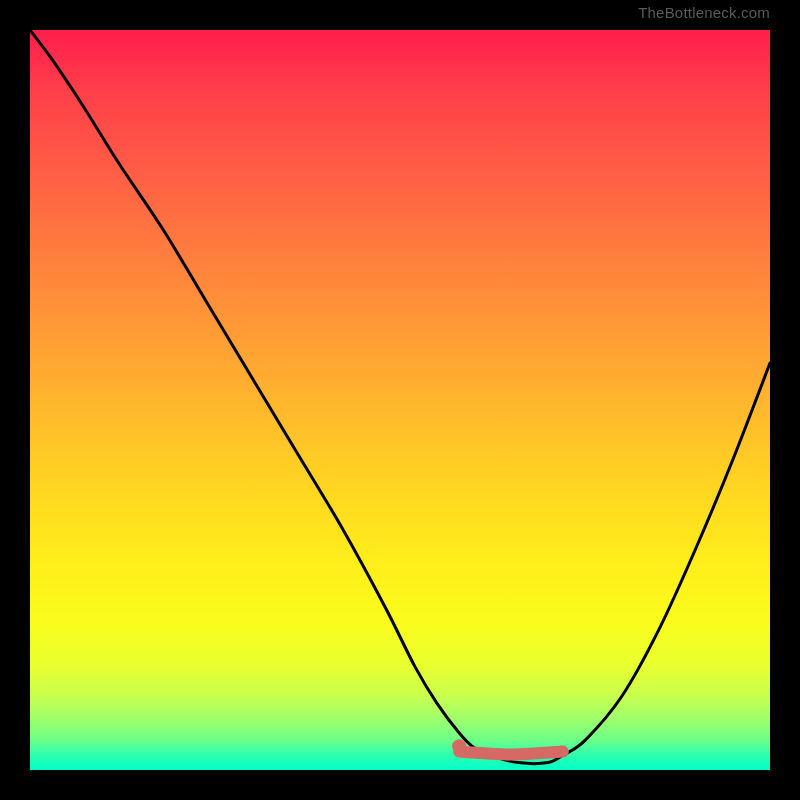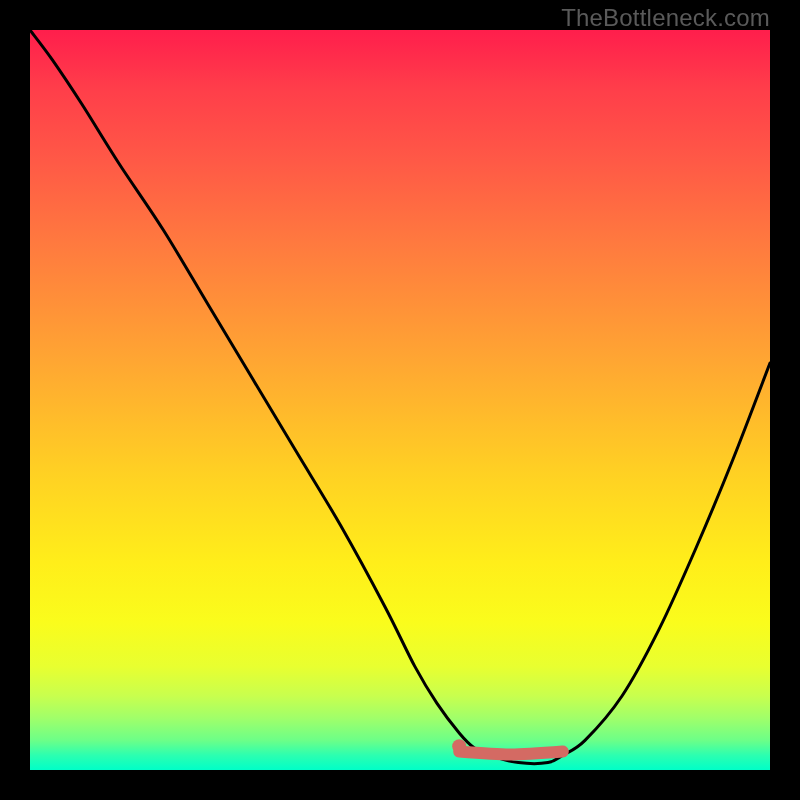--- a/index.html
+++ b/index.html
@@ -45,21 +45,21 @@
     left: 0;
     top: 0;
     width: 740px;
     height: 740px;
   }
   .watermark {
     position: absolute;
     top: 4px;
     right: 30px;
     color: #5a5a5a;
-    font-size: 24px;
+    font-size: 15px;
     font-weight: 500;
     letter-spacing: 0.2px;
   }
 </style>
 </head>
 <body>
 
 <div class="frame">
   <div class="watermark">TheBottleneck.com</div>
   <div class="plot">

